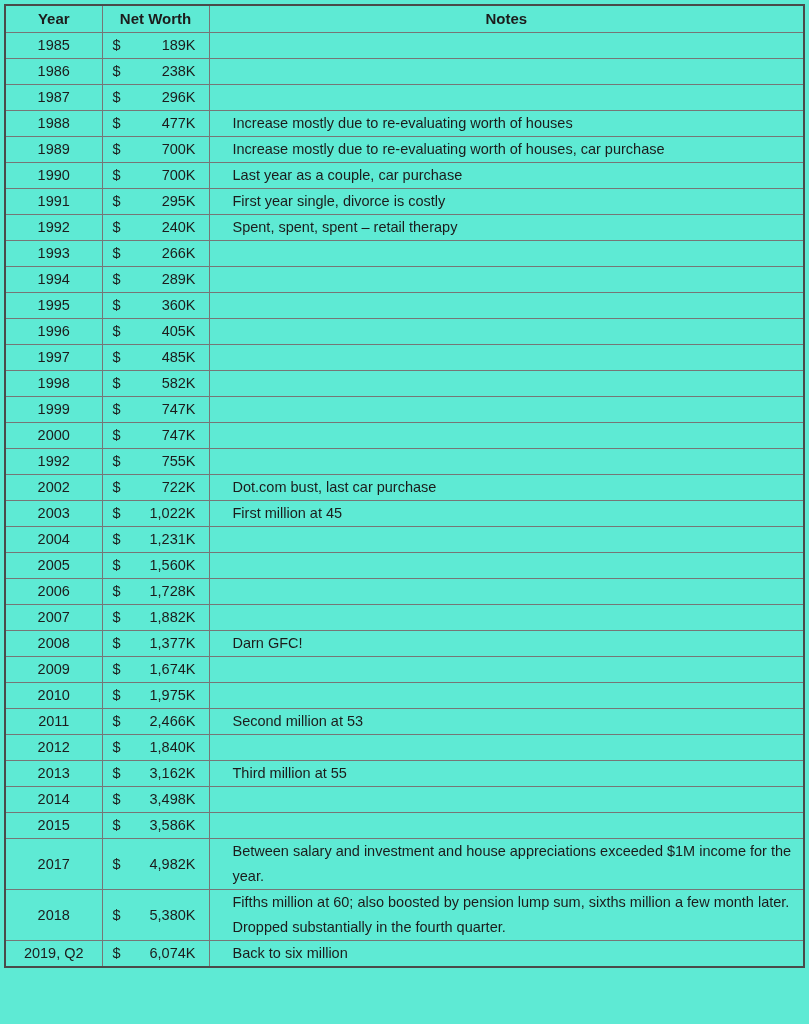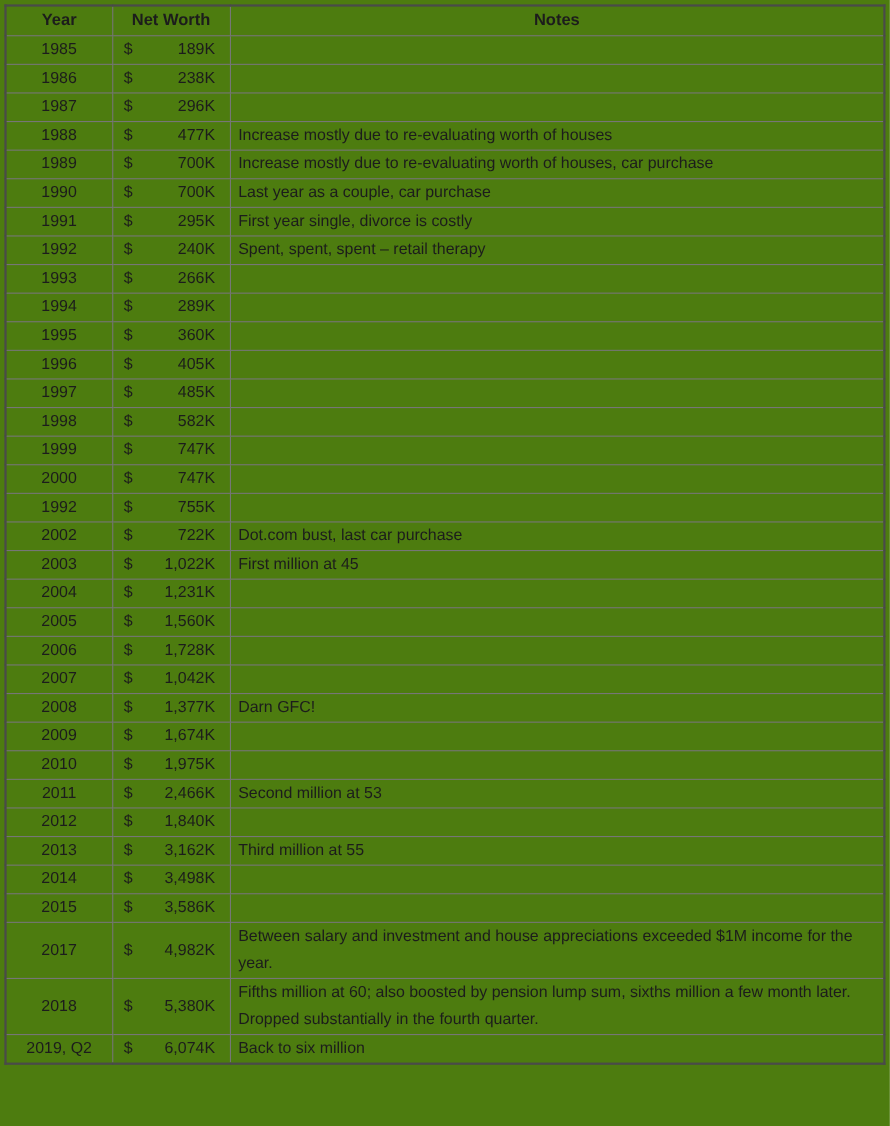--- a/index.html
+++ b/index.html
@@ -6,21 +6,21 @@
     margin: 0;
     padding: 0;
     background: #ffffff;
     width: 809px;
   }
   .page {
     width: 809px;
     height: 1024px;
     box-sizing: border-box;
     padding: 4px 3px 4px 4px;
-    background: #4d7c0f;
+    background: #5eead4;
   }
   table.nw-table {
     border-collapse: collapse;
     table-layout: fixed;
     width: 799px;
     border: 2px solid #4a4a4a;
     font-family: "Liberation Sans", sans-serif;
     color: #1c1c1c;
   }
   .nw-table th,
@@ -48,21 +48,21 @@
     margin-top: 48px;
   }
   td.nw-cell .nw-inner {
     display: flex;
     justify-content: space-between;
     align-items: baseline;
     padding: 0 13px 0 10px;
   }
   td.notes-cell {
     text-align: left;
-    padding: 0 8px 0 7px;
+    padding: 0 8px 0 23px;
     white-space: pre-wrap;
     word-wrap: break-word;
   }
 </style>
 </head>
 <body>
 
 <div class="page">
   <table class="nw-table">
     <colgroup>
@@ -319,21 +319,21 @@
             </div>
           </td>
           <td class="notes-cell"></td>
         </tr>
 
         <tr>
           <td class="year-cell">2007</td>
           <td class="nw-cell">
             <div class="nw-inner">
               <span>$</span>
-              <span>1,042K</span>
+              <span>1,882K</span>
             </div>
           </td>
           <td class="notes-cell"></td>
         </tr>
 
         <tr>
           <td class="year-cell">2008</td>
           <td class="nw-cell">
             <div class="nw-inner">
               <span>$</span>

